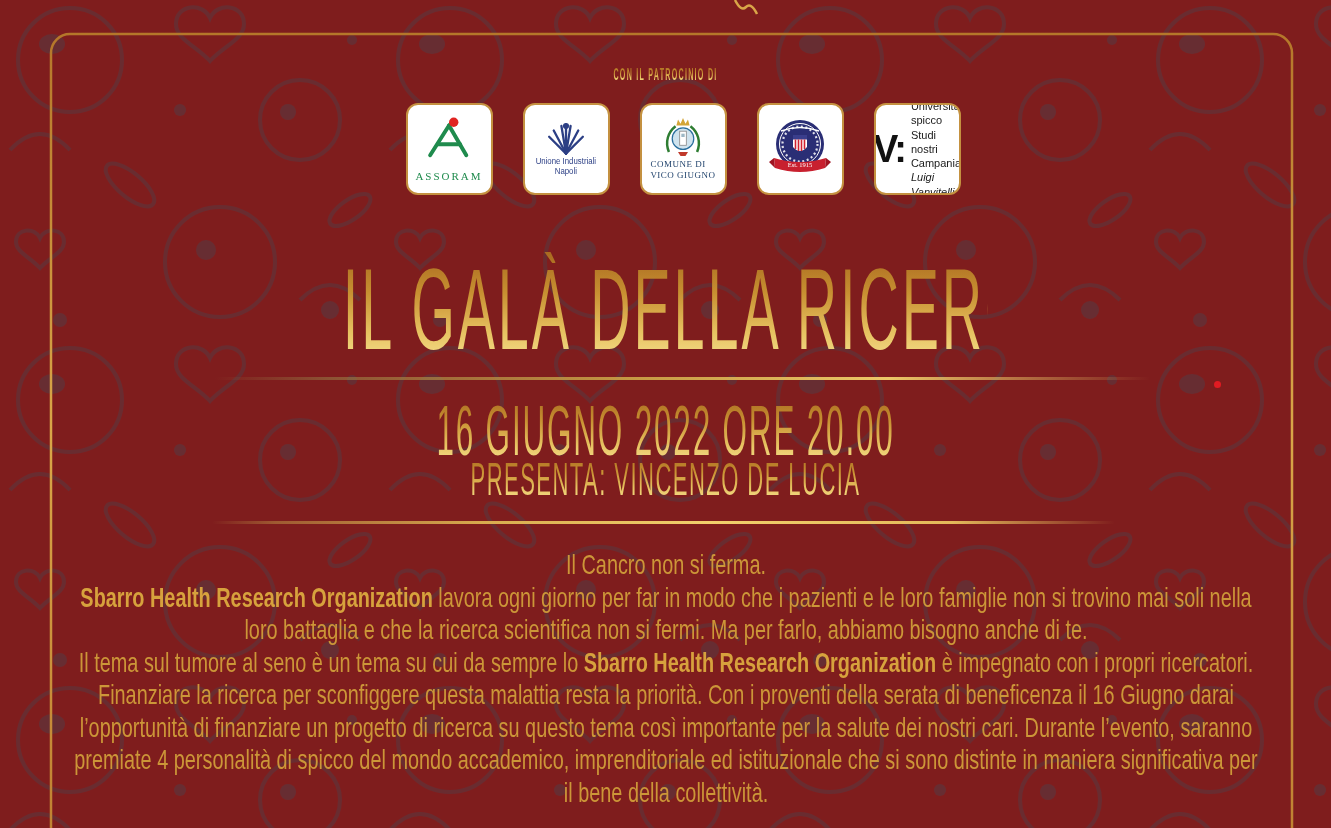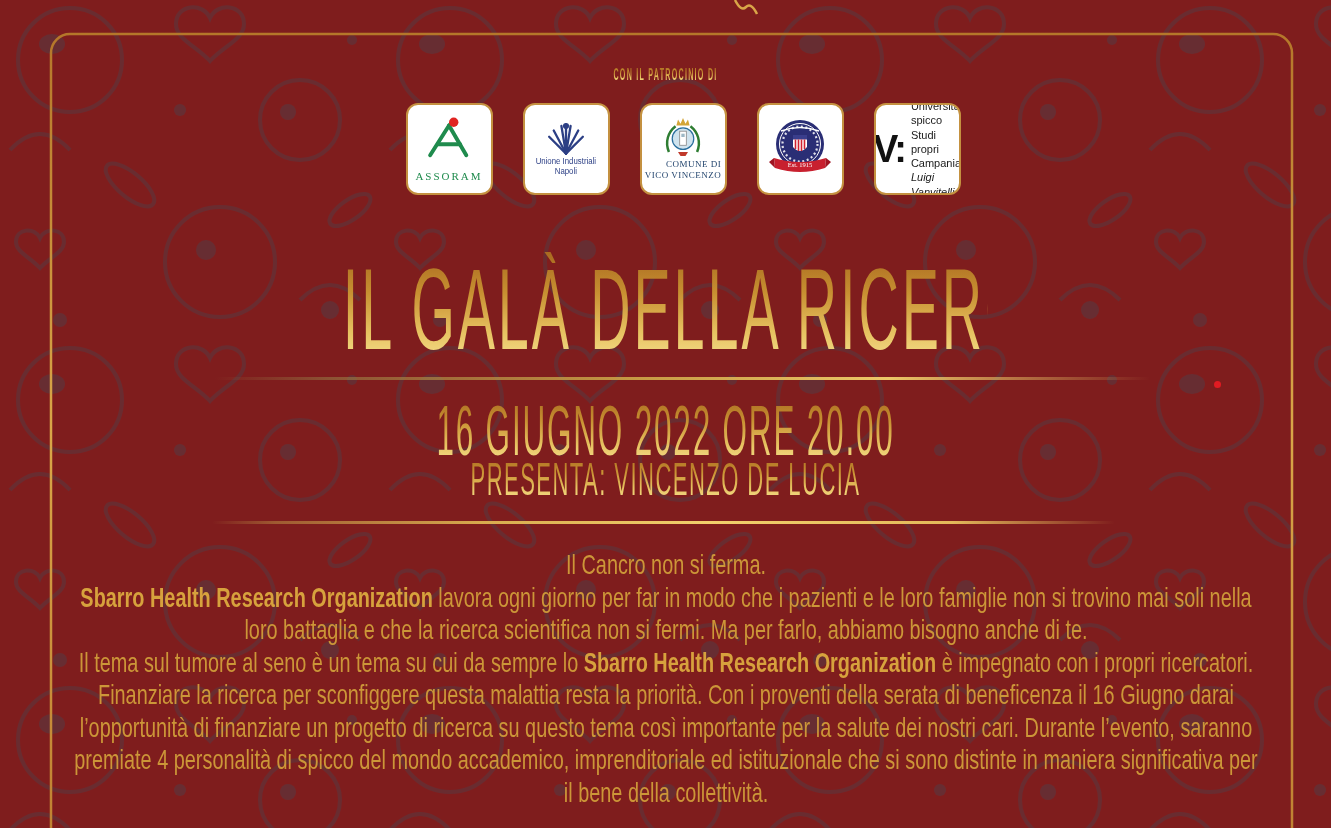--- a/index.html
+++ b/index.html
@@ -42,21 +42,21 @@
     display:flex;justify-content:center;gap:30px;
   }
   .logo-card{
     width:87px;height:92px;box-sizing:border-box;
     background:#ffffff;border:2px solid #c49140;border-radius:12px;
     display:flex;flex-direction:column;align-items:center;justify-content:center;
     overflow:hidden;
   }
   .assoram-word{font-family:"Liberation Serif",serif;font-size:11px;letter-spacing:2px;color:#1f8b4d;margin-top:10px;}
   .uin-text{font-size:8.5px;line-height:1.15;color:#2c3f85;text-align:center;transform:scaleX(.92);}
-  .ve-text{font-family:"Liberation Serif",serif;font-size:9px;line-height:1.25;color:#23456e;text-align:right;letter-spacing:.5px;margin-top:2px;}
+  .ve-text{font-family:"Liberation Serif",serif;font-size:9px;line-height:1.25;color:#23456e;text-align:left;letter-spacing:.5px;margin-top:2px;}
   .vanvitelli-wrap{display:flex;align-items:center;gap:6px;}
   .vanvitelli-mark{font-size:38px;font-weight:700;color:#111;line-height:1;letter-spacing:-2px;}
   .vanvitelli-lines{font-size:11px;line-height:1.3;color:#1a1a1a;text-align:left;}
   .vanvitelli-lines .it{font-family:Liberation Sans, sans-serif;font-style:italic;}
 
   
   .body-copy{
     position:absolute;top:549px;left:50%;width:1668px;margin-left:-834px;
     transform:scaleX(0.71);transform-origin:center top;
     text-align:center;color:#cc9638;
@@ -157,21 +157,21 @@
         <path d="M27 10 L29 3 L32 8 L35 1 L38 8 L41 3 L43 10 Z" fill="#d4a537"></path>
         <circle cx="35" cy="26" r="13" fill="#cfe3ee" stroke="#2a6f9e" stroke-width="1.5"></circle>
         <rect x="31" y="17" width="8" height="17" fill="#ffffff" stroke="#8a8a8a" stroke-width="1"></rect>
         <rect x="33" y="20" width="4" height="4" fill="#9db8c6"></rect>
         <path d="M18 42 C13 30 17 18 26 11" stroke="#2e7d32" stroke-width="3" fill="none"></path>
         <path d="M52 42 C57 30 53 18 44 11" stroke="#2e7d32" stroke-width="3" fill="none"></path>
         <path d="M29 42 L41 42 L38 47 L32 47 Z" fill="#c0392b"></path>
       </svg>
       <div class="ve-text">
         <div>COMUNE DI</div>
-        <div>VICO VINCENZO</div>
+        <div>VICO GIUGNO</div>
       </div>
     </div>
 
     <div class="logo-card">
       <svg width="66" height="62" viewBox="0 0 66 62">
         <circle cx="33" cy="26" r="24" fill="#2a2e75"></circle>
         <circle cx="33" cy="26" r="20.5" fill="none" stroke="#ffffff" stroke-width="1"></circle>
         <circle cx="33" cy="26" r="17.5" fill="none" stroke="#ffffff" stroke-width="2.2" stroke-dasharray="2 2.6" opacity="0.85"></circle>
         <path d="M26 17 H40 V29 Q33 37 26 29 Z" fill="#ffffff"></path>
         <rect x="26" y="17" width="14" height="4.5" fill="#3a3e8c"></rect>
@@ -188,21 +188,21 @@
         <text x="33" y="48.5" text-anchor="middle" font-size="6.5" fill="#ffffff" font-family="Liberation Serif, serif">Est. 1915</text>
       </svg>
     </div>
 
     <div class="logo-card">
       <div class="vanvitelli-wrap">
         <div class="vanvitelli-mark">V:</div>
         <div class="vanvitelli-lines">
           <div>Università</div>
           <div>spicco Studi</div>
-          <div>propri Campania</div>
+          <div>nostri Campania</div>
           <div class="it">Luigi Vanvitelli</div>
         </div>
       </div>
     </div>
 
   </div>
 
   <h1 class="gold-text title" style="margin:0;font-weight:400;">IL GALÀ DELLA RICERCA</h1>
 
   <div class="divider divider-1"></div>

